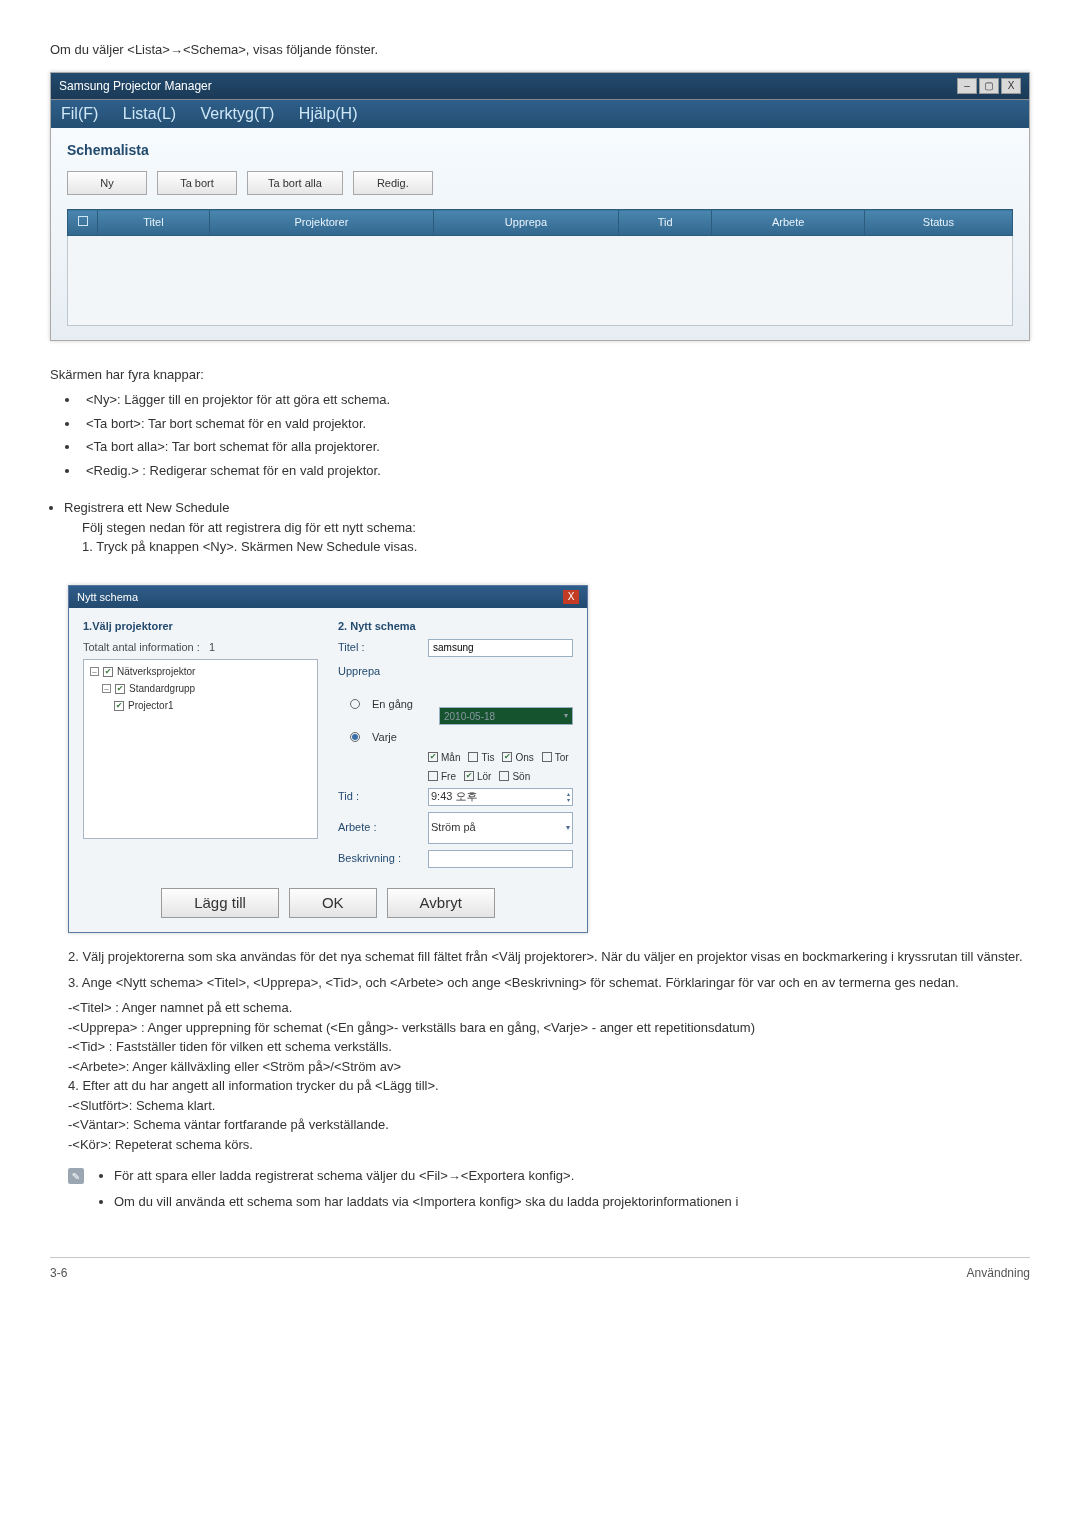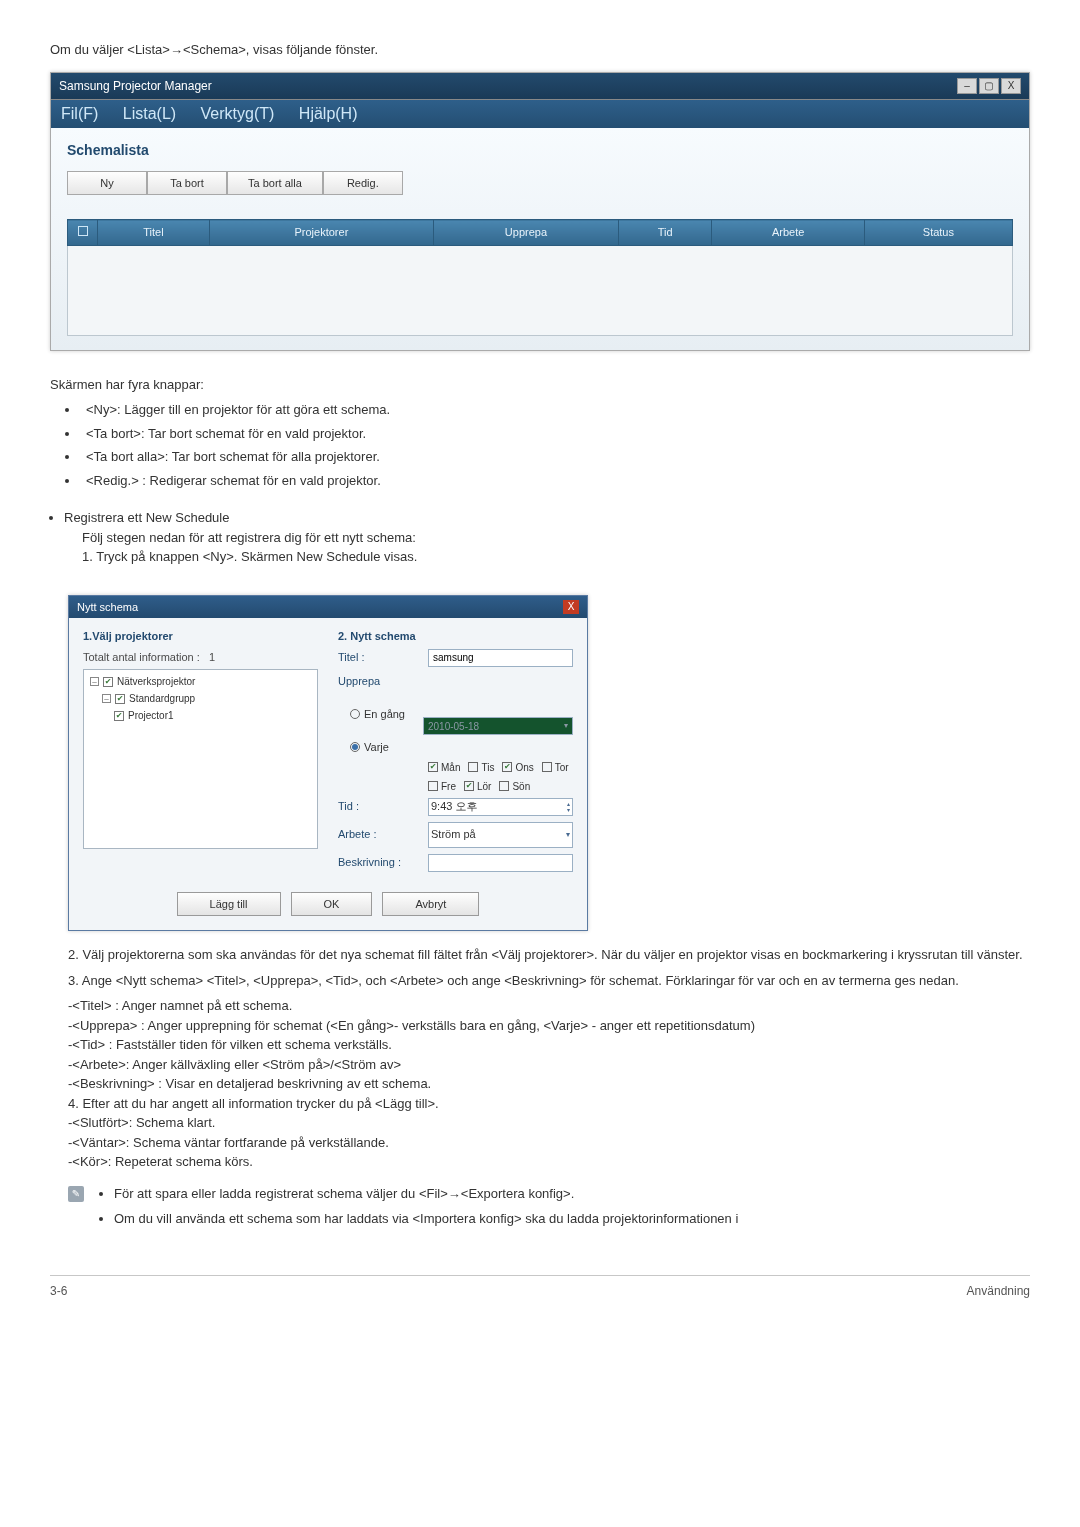--- a/index.html
+++ b/index.html
@@ -60,21 +60,22 @@
     background: linear-gradient(#f7fbfe, #e7eef3);
   }
   .pane-title {
     color: #224a6e;
     font-weight: bold;
     font-size: 14px;
     margin-bottom: 10px;
   }
   .pane-buttons {
     display: flex;
-    margin-bottom: 24px;
+    gap: 10px;
+    margin-bottom: 14px;
   }
   .btn {
     background: linear-gradient(#fefefe, #e6e6e6);
     border: 1px solid #a8a8a8;
     padding: 3px 20px;
     font-size: 11px;
     min-width: 80px;
     text-align: center;
     cursor: pointer;
   }
@@ -157,36 +158,36 @@
   .form-row .lbl { width: 80px; color: #234a6f; }
   .finput {
     border: 1px solid #9bb0c4;
     background: #fff;
     padding: 2px 4px;
     font-size: 10px;
     height: 18px;
     flex: 1;
   }
   .finput.disabled { background: #14532d; color:#8a97a4;margin-top:24px; }
-  .radio-row { display:flex; align-items:center; gap:4px; margin-left:12px; margin-bottom:4px; }
+  .radio-row { display:flex; align-items:center; gap:12px; margin-left:12px; margin-bottom:4px; }
   .radio { width:10px; height:10px; border:1px solid #666; border-radius:50%; display:inline-block; }
   .radio.checked::after { content:""; display:block; width:6px; height:6px; border-radius:50%; background:#3a6fa8; margin:1px; }
   .day-row { display:flex; flex-wrap: wrap; gap:8px; margin-left: 90px; margin-bottom: 4px; }
   .day { display:flex; align-items:center; gap:3px; font-size:10px; }
   .cb { width:10px; height:10px; border:1px solid #666; display:inline-flex; align-items:center; justify-content:center; font-size:8px; color:#3a7a3a;}
   .spinner { border:1px solid #9bb0c4; background:#fff; display:flex; align-items:center; justify-content: space-between; padding:1px 2px; height:18px; flex:1;}
   .spin-btns { display:flex; flex-direction:column; font-size:6px; line-height:6px; color:#4a6b92; cursor:pointer;}
-  .select { border:1px solid #9bb0c4; background:#fff; padding:1px 2px; height:26px; flex:1; display:flex; align-items:center; justify-content:space-between; }
+  .select { border:1px solid #9bb0c4; background:#fff; padding:1px 2px; height:32px; flex:1; display:flex; align-items:center; justify-content:space-between; }
   .select .caret { font-size:8px; color:#4a6b92; }
   .dialog-footer { display:flex; gap:10px; justify-content:center; padding:10px 0 14px; }
   .dbtn {
     background: linear-gradient(#fefefe,#e4e4e4);
     border: 1px solid #9a9a9a;
     padding:3px 32px;
-    font-size:11px;
+    font-size:15px;
     cursor:pointer;
   }
 
   .note {
     display:flex;
     align-items:flex-start;
     gap:10px;
     margin-top:12px;
   }
   .note-icon {
@@ -383,21 +384,20 @@
   </div>
 </div>
 
 <div class="sub-indent">
   <p class="paragraph">2. Välj projektorerna som ska användas för det nya schemat fill fältet från &lt;Välj projektorer&gt;. När du väljer en projektor visas en bockmarkering i kryssrutan till vänster.</p>
   <p class="paragraph">3. Ange &lt;Nytt schema&gt; &lt;Titel&gt;, &lt;Upprepa&gt;, &lt;Tid&gt;, och &lt;Arbete&gt; och ange &lt;Beskrivning&gt; för schemat. Förklaringar för var och en av termerna ges nedan.</p>
   <p>-&lt;Titel&gt; : Anger namnet på ett schema.</p>
   <p>-&lt;Upprepa&gt; : Anger upprepning för schemat (&lt;En gång&gt;- verkställs bara en gång, &lt;Varje&gt; - anger ett repetitionsdatum)</p>
   <p>-&lt;Tid&gt; : Fastställer tiden för vilken ett schema verkställs.</p>
   <p>-&lt;Arbete&gt;: Anger källväxling eller &lt;Ström på&gt;/&lt;Ström av&gt;</p>
-  <p>-&lt;Beskrivning&gt; : Visar en detaljerad beskrivning av ett schema.</p>
   <p>4. Efter att du har angett all information trycker du på &lt;Lägg till&gt;.</p>
   <p>-&lt;Slutfört&gt;: Schema klart.</p>
   <p>-&lt;Väntar&gt;: Schema väntar fortfarande på verkställande.</p>
   <p>-&lt;Kör&gt;: Repeterat schema körs.</p>
 
   <div class="note">
     <div class="note-icon">✎</div>
     <ul>
       <li>För att spara eller ladda registrerat schema väljer du &lt;Fil&gt;→&lt;Exportera konfig&gt;.</li>
       <li>Om du vill använda ett schema som har laddats via &lt;Importera konfig&gt; ska du ladda projektorinformationen i</li>

